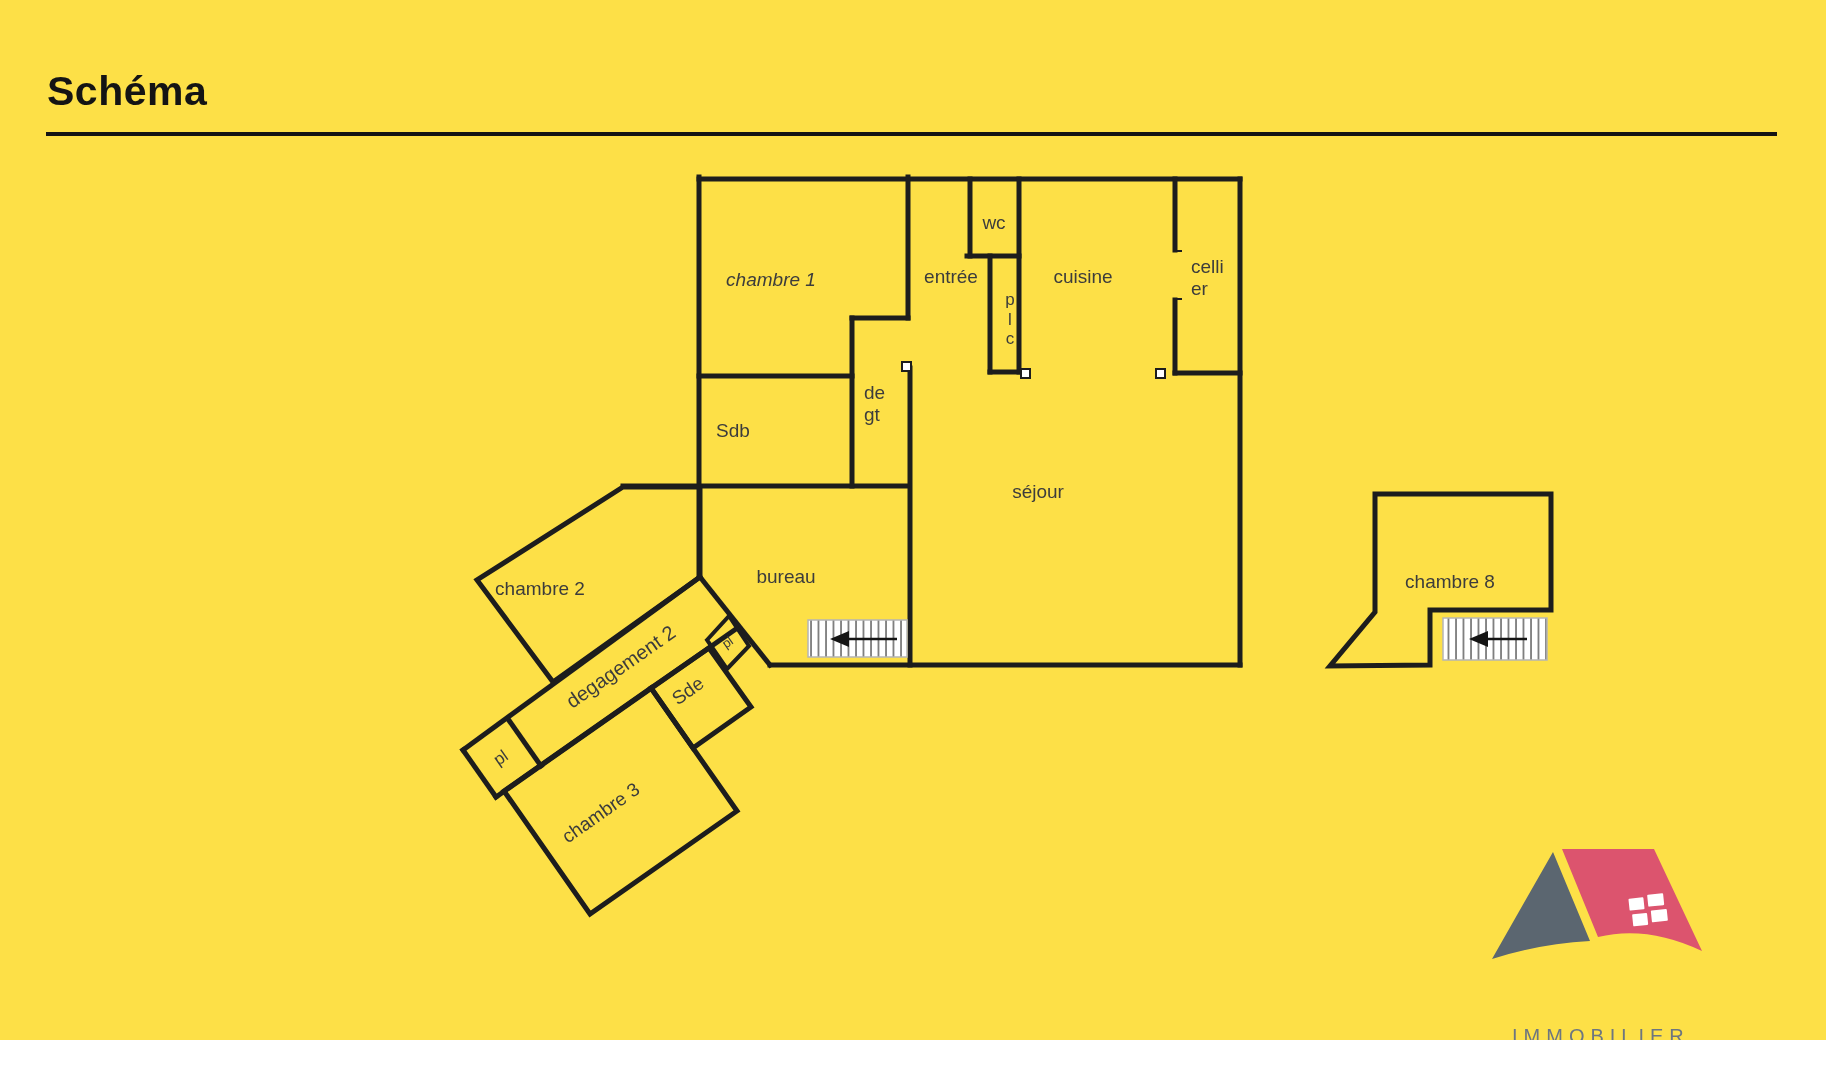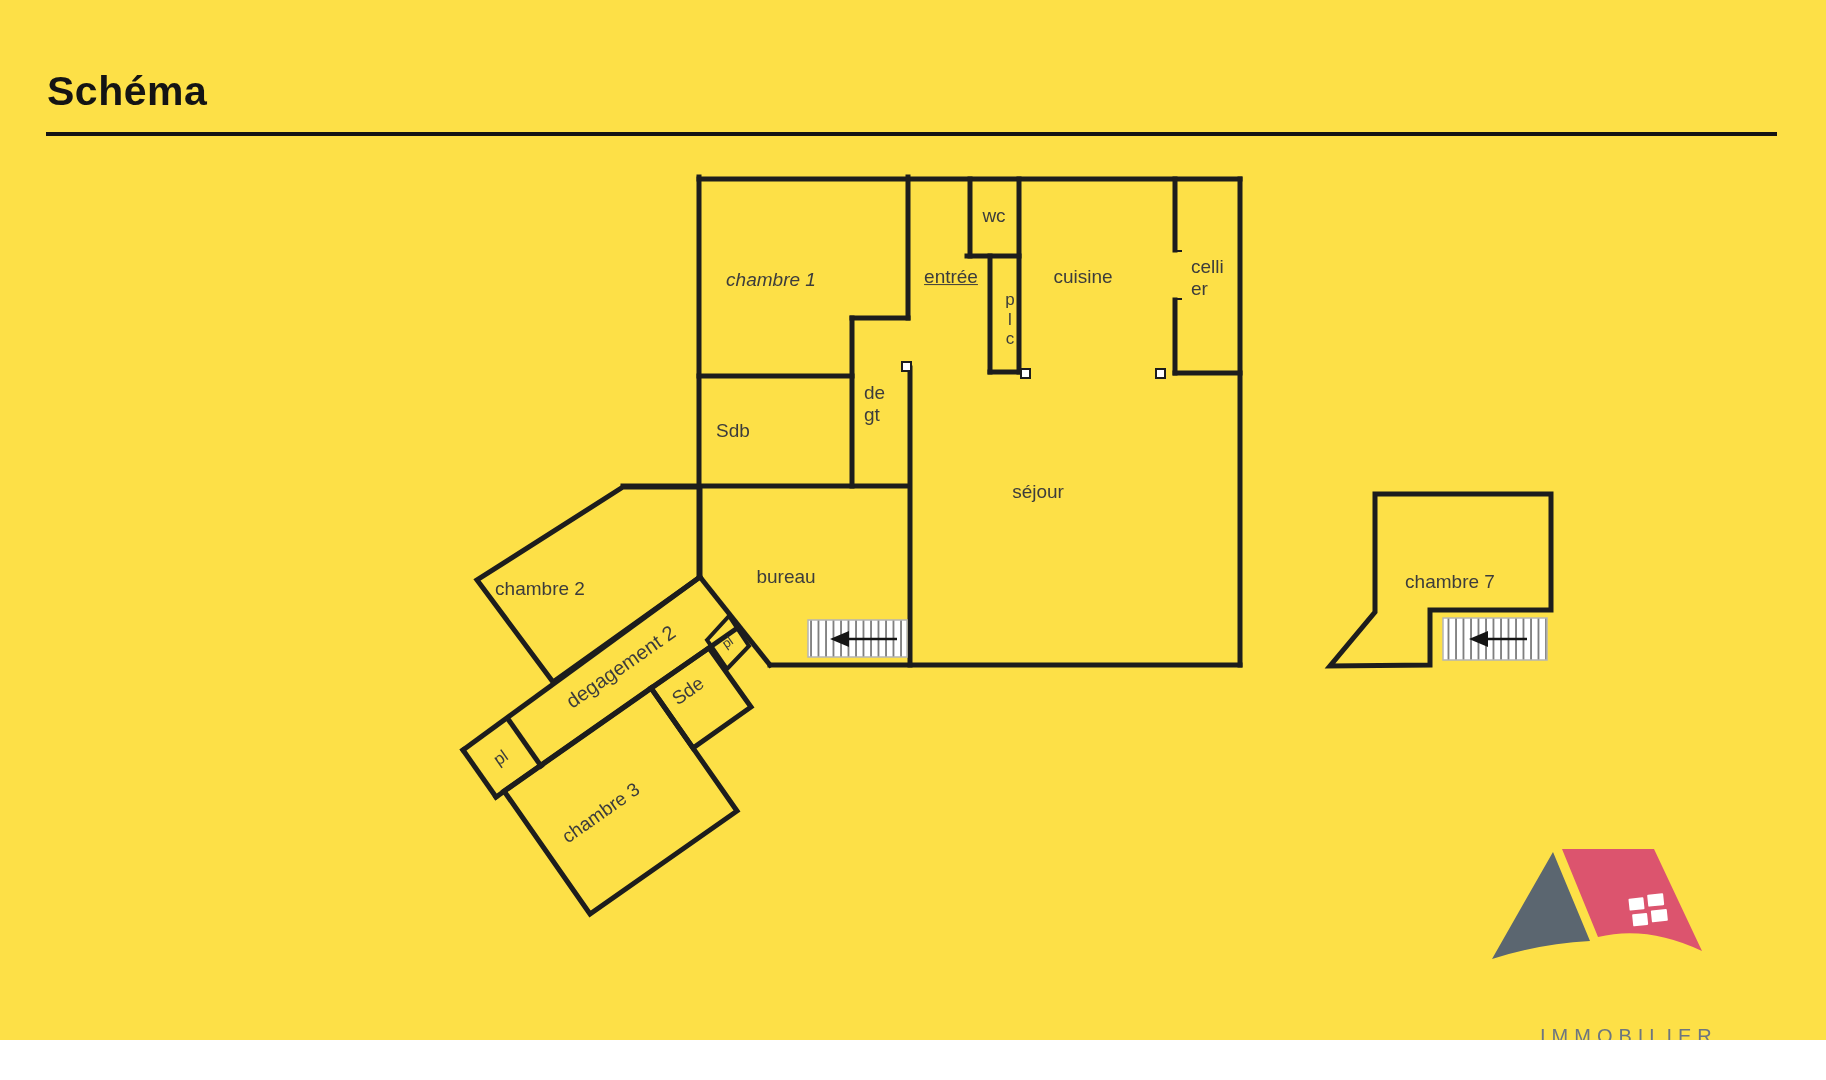--- a/index.html
+++ b/index.html
@@ -24,21 +24,20 @@
   .room-label.sz-small{font-size:17px;}
   .room-label.sz-tiny{font-size:13px;}
   .room-label.sz-big{font-size:20px;}
   .logo-brand{
     position:absolute;left:1437px;top:961px;font-size:57px;font-weight:bold;
     color:#D8506C;letter-spacing:-1px;
   }
   .logo-tagline{
     position:absolute;left:1512px;top:1025px;font-size:20px;color:#6D7680;
     letter-spacing:6px;
-    margin-left:28px;
   }
 </style>
 </head>
 <body>
 
 <div class="page">
 
   <div class="page-title">Schéma</div>
   <div class="title-rule"></div>
 
@@ -114,36 +113,36 @@
       <g fill="#ffffff" transform="translate(1626,895) rotate(-6)">
         <rect x="2" y="4" width="15" height="12" rx="1"></rect>
         <rect x="21" y="2" width="16" height="12" rx="1"></rect>
         <rect x="4" y="20" width="15" height="12" rx="1"></rect>
         <rect x="23" y="18" width="16" height="12" rx="1"></rect>
       </g>
     </g>
   </svg>
 
   <div class="room-label" style="left:771px;top:280px;font-style:italic;">chambre 1</div>
-  <div class="room-label" style="left:951px;top:277px;text-decoration:underline;">entrée</div>
-  <div class="room-label" style="left:994px;top:216px;">wc</div>
+  <div class="room-label" style="left:951px;top:277px;">entrée</div>
+  <div class="room-label" style="left:994px;top:223px;">wc</div>
   <div class="room-label sz-small" style="left:1010px;top:319px;">p
 l
 c</div>
   <div class="room-label" style="left:1071px;top:277px;margin-left:12px;">cuisine</div>
   <div class="room-label anchor-left" style="left:1191px;top:278px;">celli
 er</div>
   <div class="room-label" style="left:733px;top:431px;">Sdb</div>
   <div class="room-label anchor-left" style="left:864px;top:404px;">de
 gt</div>
   <div class="room-label" style="left:1038px;top:492px;">séjour</div>
   <div class="room-label" style="left:766px;top:577px;margin-left:20px;">bureau</div>
   <div class="room-label" style="left:540px;top:589px;">chambre 2</div>
   <div class="room-label rot sz-big" style="left:621px;top:667px;">degagement 2</div>
   <div class="room-label rot" style="left:688px;top:691px;">Sde</div>
   <div class="room-label rot sz-small" style="left:501px;top:758px;">pl</div>
   <div class="room-label rot sz-tiny" style="left:728px;top:643px;">pl</div>
   <div class="room-label rot" style="left:601px;top:813px;">chambre 3</div>
-  <div class="room-label" style="left:1450px;top:582px;">chambre 7</div>
+  <div class="room-label" style="left:1450px;top:582px;">chambre 8</div>
 
   <div class="logo-tagline">IMMOBILIER</div>
 
 </div>
 
 </body></html>

